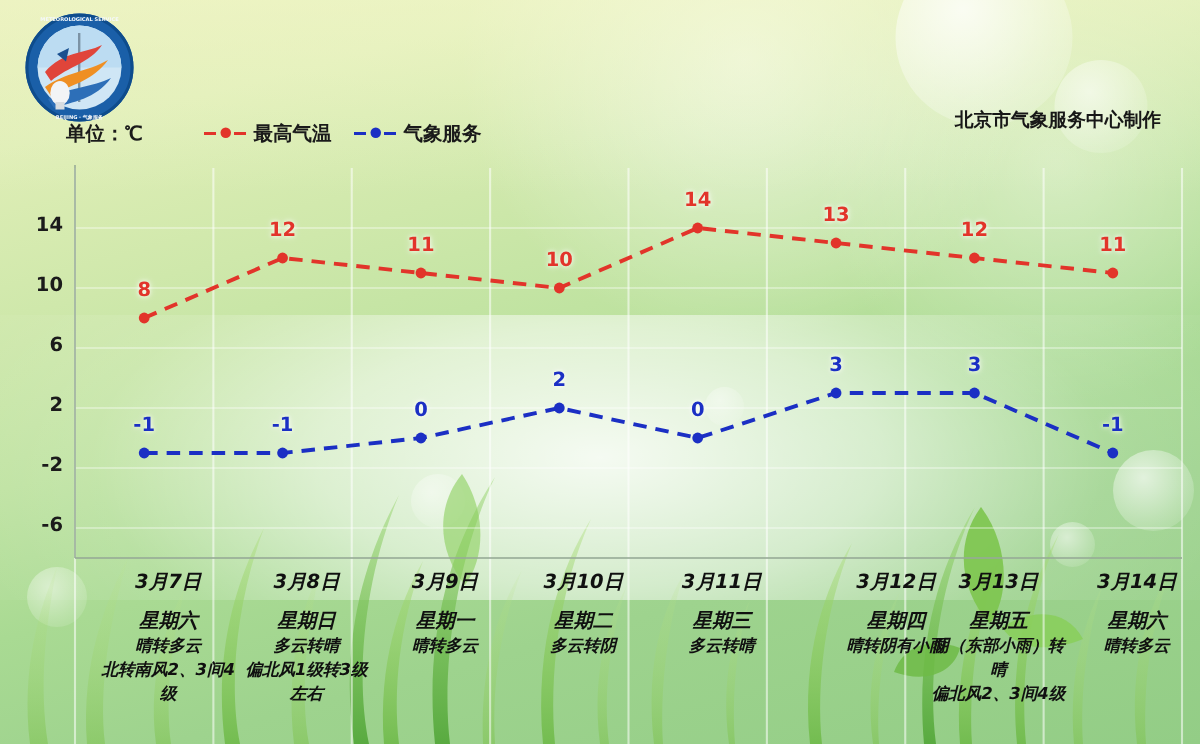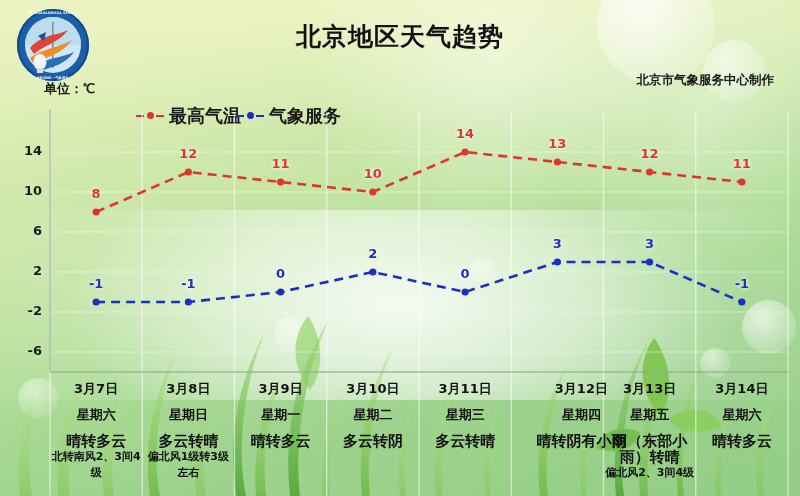--- a/index.html
+++ b/index.html
@@ -49,22 +49,22 @@
     text-align: center;
     font-size: 25px; font-weight: bold; color: #121212;
     letter-spacing: 1px;
   }
   #unit {
     position: absolute; left: 44px; top: 80px;
     font-size: 13px; font-weight: bold; color: #1a1a1a; font-family: Liberation Mono, monospace;
   }
   .legend-item {
     position: absolute; top: 80px;
-    font-size: 18px; font-weight: bold; color: #1a1a1a;
-    display: flex; align-items: center; gap: 5px; margin-top: 24px;
+    font-size: 13px; font-weight: bold; color: #1a1a1a;
+    display: flex; align-items: center; gap: 5px;
   }
   #legend-high { left: 136px; }
   #legend-low  { left: 236px; }
   .legend-mark { display: inline-block; width: 28px; height: 10px; position: relative; }
   .legend-mark i {
     position: absolute; top: 4px; height: 2px; width: 8px; display: block;
   }
   .legend-mark i.l1 { left: 0; }
   .legend-mark i.l2 { left: 20px; }
   .legend-mark b {
@@ -91,28 +91,28 @@
   .dlabel {
     position: absolute; text-align: center;
     font-size: 13px; font-weight: bold;
     transform: translateX(-50%);
     text-shadow: 0 0 3px rgba(255,255,255,0.85), 0 0 6px rgba(255,255,255,0.6);
   }
   .dlabel.hi { color: #e2342a; }
   .dlabel.lo { color: #1b2fc4; }
 
   
-  #cols { position: absolute; left: 0; top: 380px; width: 701px; height: 116px; }
+  #cols { position: absolute; left: 16px; top: 380px; width: 701px; height: 116px; font-style: italic; }
   .col {
     position: absolute; top: 0; text-align: center;
     color: #101010; font-weight: bold;
   }
   .col .date { font-size: 13px; line-height: 17px; }
   .col .dow  { font-size: 13px; line-height: 17px; margin-top: 9px; }
-  .col .cond { font-size: 15px; line-height: 16px; margin-top: 10px; }
+  .col .cond { font-size: 11px; line-height: 16px; margin-top: 0; }
   .col .wind { font-size: 11px; line-height: 16px; }
 </style>
 </head>
 <body>
 
 <div id="stage">
 
   <div class="haze" id="haze-top"></div>
   <div class="haze" id="haze-mid"></div>
 
@@ -179,21 +179,20 @@
     <path d="M22 28 l8 -4 l-2 9 z" fill="#1a4f8f"></path>
     <ellipse cx="24" cy="54" rx="6.5" ry="8" fill="#f2f4f6"></ellipse>
     <rect x="21" y="60" width="6" height="5" fill="#d8dde1"></rect>
     <circle cx="37" cy="37" r="35" fill="none" stroke="#0e4c8c" stroke-width="2"></circle>
     <g fill="#f4f8fb" font-size="3.4" font-family="DejaVu Sans, sans-serif" font-weight="bold">
       <text x="37" y="6.2" text-anchor="middle">METEOROLOGICAL SERVICE</text>
       <text x="37" y="71.4" text-anchor="middle">BEIJING · 气象服务</text>
     </g>
   </svg>
 
-  <div id="title">北京地区天气趋势</div>
 
   <div id="unit">单位：℃</div>
 
   <div class="legend-item" id="legend-high">
     <span class="legend-mark">
         <i class="l1"></i>
         <i class="l2"></i>
         <b></b>
       </span>
     <span>最高气温</span>

